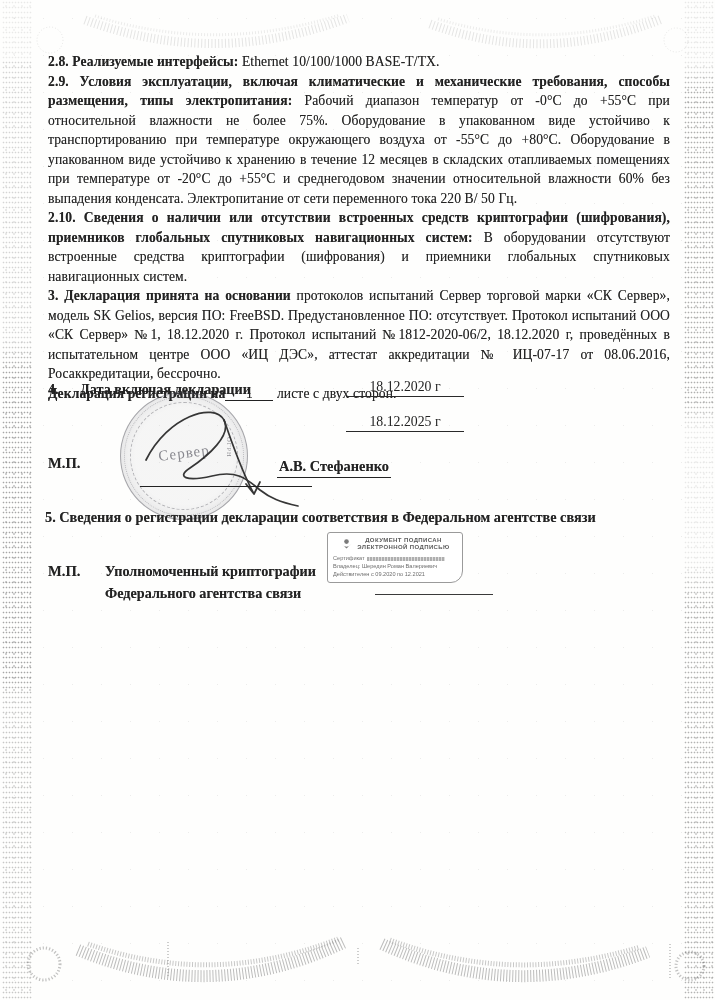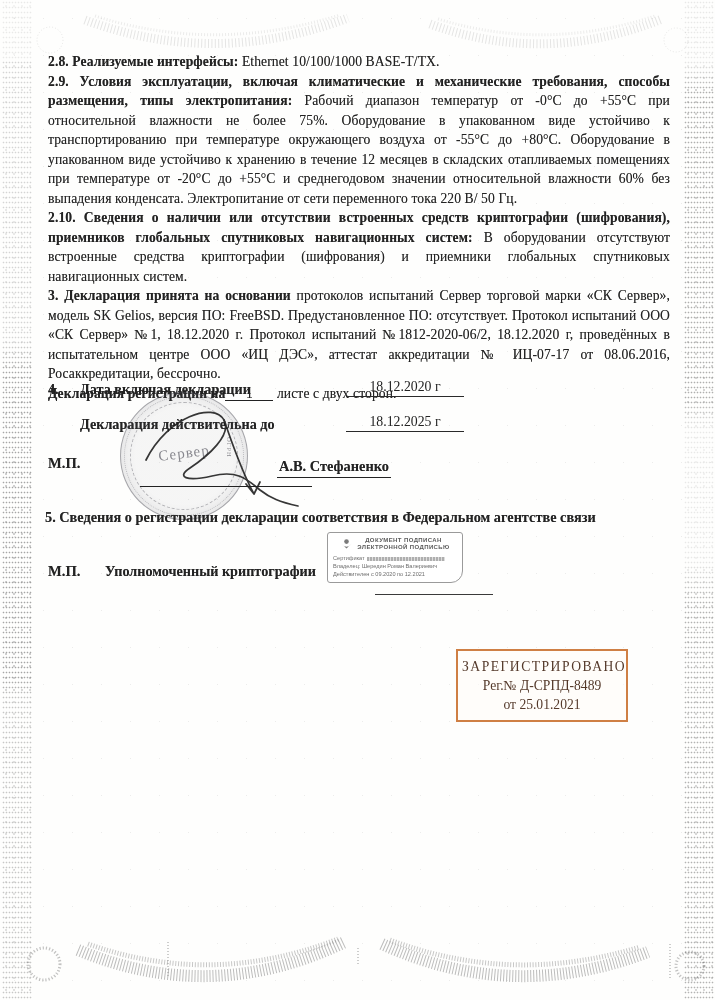--- a/index.html
+++ b/index.html
@@ -115,21 +115,20 @@
     <p class="para"><span class="lead">2.8. Реализуемые интерфейсы:</span><span> Ethernet 10/100/1000 BASE-T/TX.</span></p>
     <p class="para"><span class="lead">2.9. Условия эксплуатации, включая климатические и механические требования, способы размещения, типы электропитания:</span><span> Рабочий диапазон температур от -0°С до +55°С при относительной влажности не более 75%. Оборудование в упакованном виде устойчиво к транспортированию при температуре окружающего воздуха от -55°С до +80°С. Оборудование в упакованном виде устойчиво к хранению в течение 12 месяцев в складских отапливаемых помещениях при температуре от -20°С до +55°С и среднегодовом значении относительной влажности 60% без выпадения конденсата. Электропитание от сети переменного тока 220 В/ 50 Гц.</span></p>
     <p class="para"><span class="lead">2.10. Сведения о наличии или отсутствии встроенных средств криптографии (шифрования), приемников глобальных спутниковых навигационных систем:</span><span> В оборудовании отсутствуют встроенные средства криптографии (шифрования) и приемники глобальных спутниковых навигационных систем.</span></p>
     <p class="para"><span class="lead">3. Декларация принята на основании</span><span> протоколов испытаний Сервер торговой марки «СК Сервер», модель SK Gelios, версия ПО: FreeBSD. Предустановленное ПО: отсутствует. Протокол испытаний ООО «СК Сервер» №1, 18.12.2020 г. Протокол испытаний №1812-2020-06/2, 18.12.2020 г, проведённых в испытательном центре ООО «ИЦ ДЭС», аттестат аккредитации № ИЦ-07-17 от 08.06.2016, Росаккредитации, бессрочно.</span></p>
     <p class="para"><span class="lead">Декларация регистрации на</span><span class="blank">1</span><span> листе с двух сторон.</span></p>
   </div>
 
   <div class="abs date-label" style="left:48px; top:381px;">4.</div>
   <div class="abs date-label" style="left:80px; top:381px;">Дата включая декларации</div>
   <div class="abs date-value" style="left:346px; top:379px;">18.12.2020 г</div>
-  <div class="abs date-label" style="left:80px; top:416px;">Декларация действительна до</div>
   <div class="abs date-value" style="left:346px; top:414px;">18.12.2025 г</div>
 
   <div class="abs mp" style="left:48px; top:455px;">М.П.</div>
   <div class="abs stamp">
     <span class="stamp-center">Сервер</span>
     <span class="stamp-rim">ОГРН</span>
   </div>
   <svg class="abs sig-svg" width="215" height="118" viewBox="0 0 215 118">
     <g fill="none" stroke="#1c1c1c" stroke-width="1.7" opacity=".88" stroke-linecap="round">
       <path d="M18,62 C40,18 86,4 96,22 C104,37 80,58 62,70 C48,79 58,84 84,78 C108,72 118,80 132,92 C142,100 152,104 170,108"></path>
@@ -137,39 +136,35 @@
     </g>
   </svg>
   <div class="abs sigline1"></div>
   <div class="abs signame1">А.В. Стефаненко</div>
 
   <div class="abs section5">5. Сведения о регистрации декларации соответствия в Федеральном агентстве связи</div>
 
   <div class="abs mp" style="left:48px; top:563px;">М.П.</div>
   <div class="abs rep">
     <span style="display:block;">Уполномоченный криптографии</span>
+    <span style="display:block;">Федерального агентства связи</span>
   </div>
 
   <div class="abs esign">
     <div class="esign-head">
       <svg width="13" height="13" viewBox="0 0 13 13">
         <circle cx="6.5" cy="3.6" r="2.3" fill="#7a7a7a"></circle>
         <path d="M1,5.2 Q6.5,12.5 12,5.2 L8.6,8.4 L6.5,10.6 L4.4,8.4 Z" fill="#7a7a7a"></path>
       </svg>
       <div class="ttl">
         <span style="display:block;">ДОКУМЕНТ ПОДПИСАН</span>
         <span style="display:block;">ЭЛЕКТРОННОЙ ПОДПИСЬЮ</span>
       </div>
     </div>
     <div class="esign-line" style="margin-top:3px;"><span>Сертификат</span><span class="smudge"></span></div>
     <div class="esign-line">Владелец: Шередин Роман Валериевич</div>
     <div class="esign-line">Действителен с 09.2020 по 12.2021</div>
   </div>
 
   <div class="abs sigline2"></div>
 
-  <div class="abs regbox">
-    <div class="l1">ЗАРЕГИСТРИРОВАНО</div>
-    <div>Рег.№  Д-СРПД-8489</div>
-    <div>от 25.01.2021</div>
-  </div>
 
 </div>
 
 </body></html>

